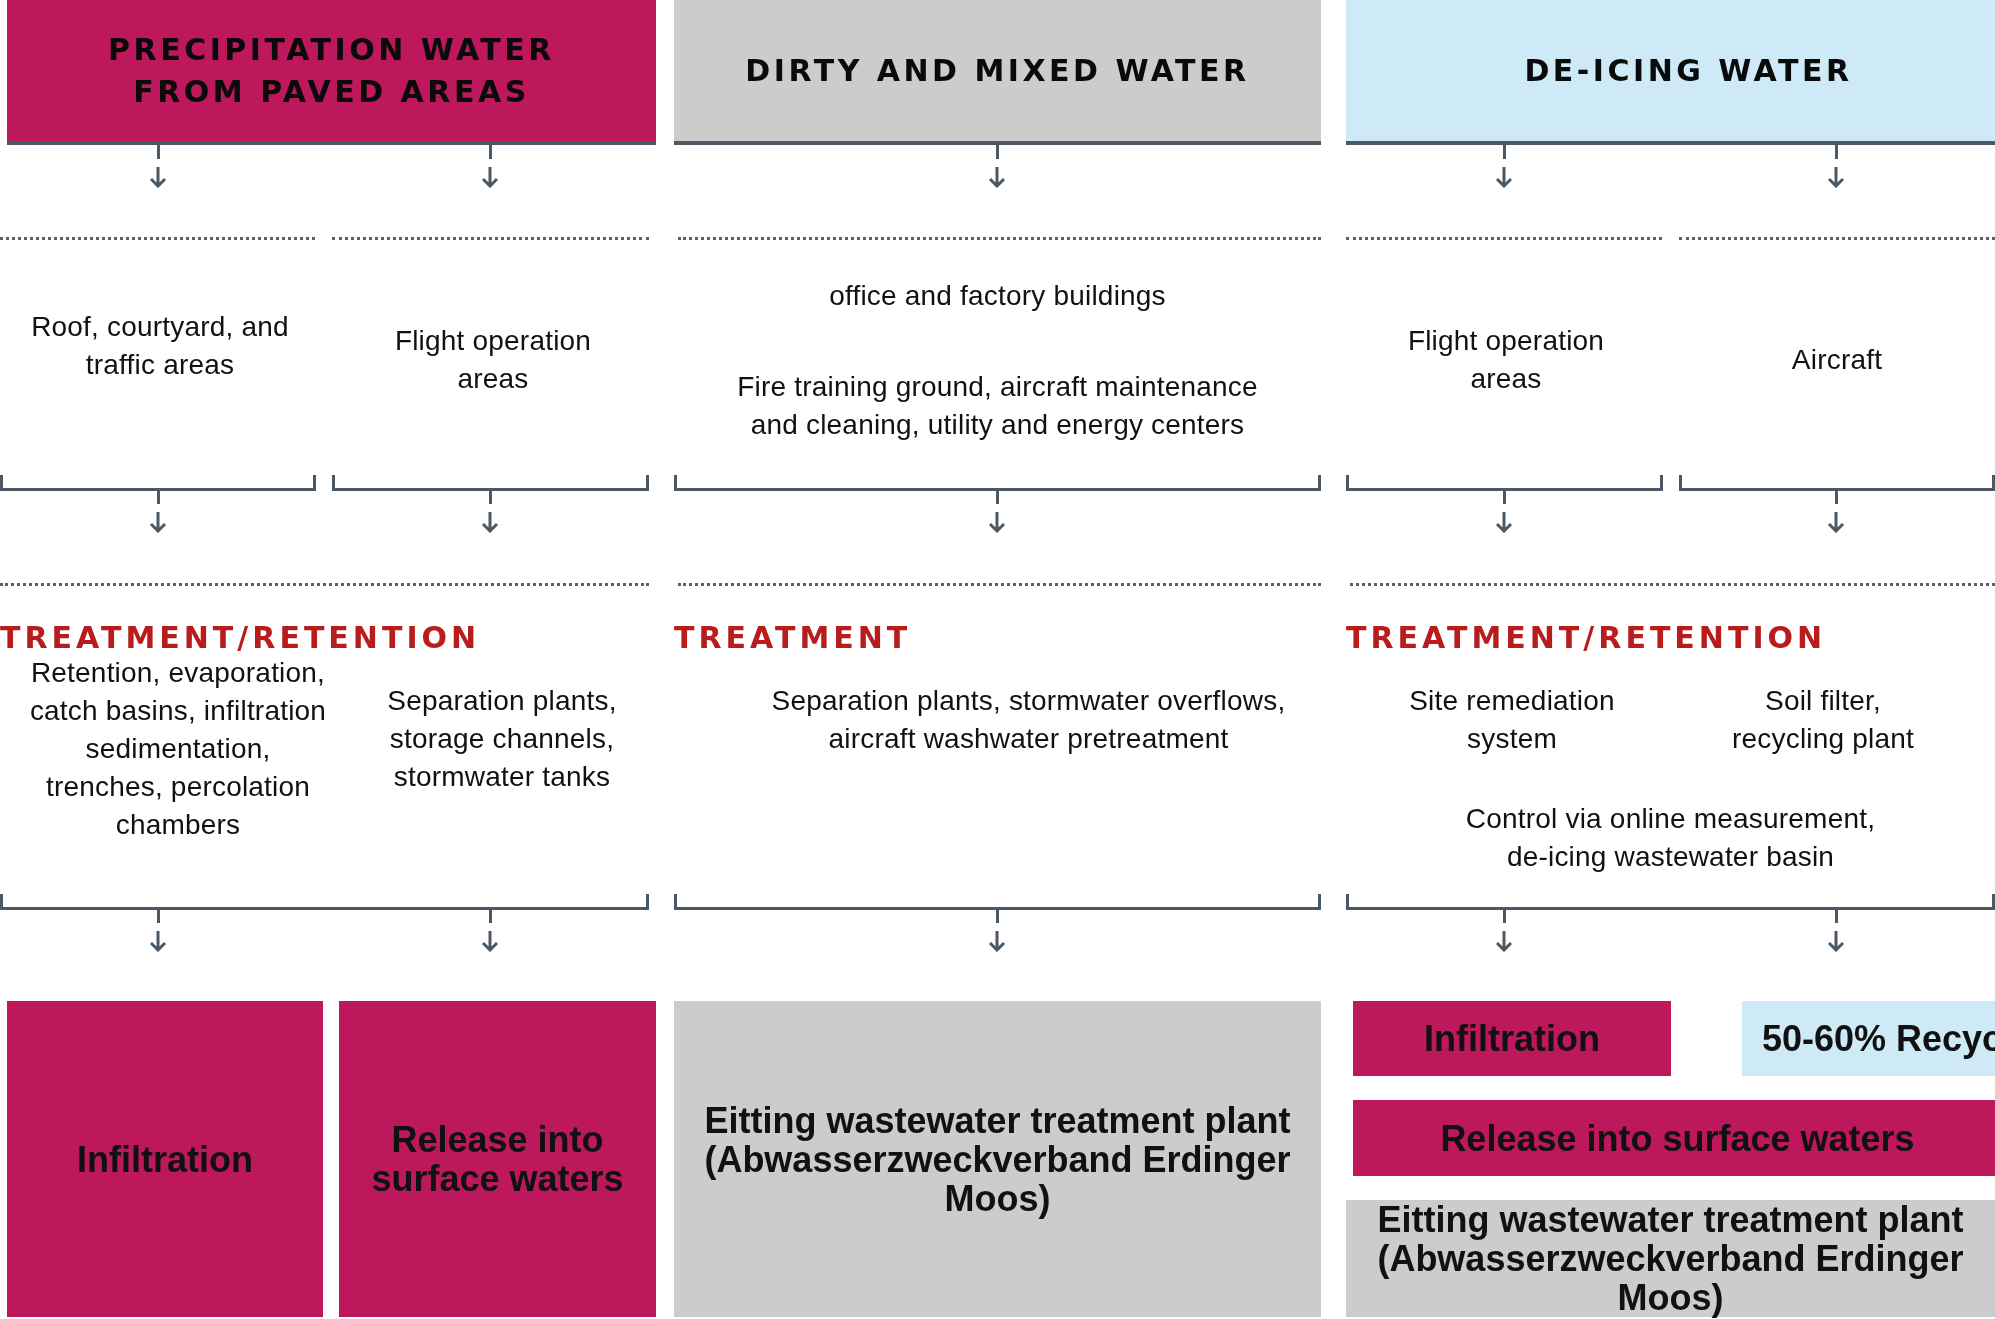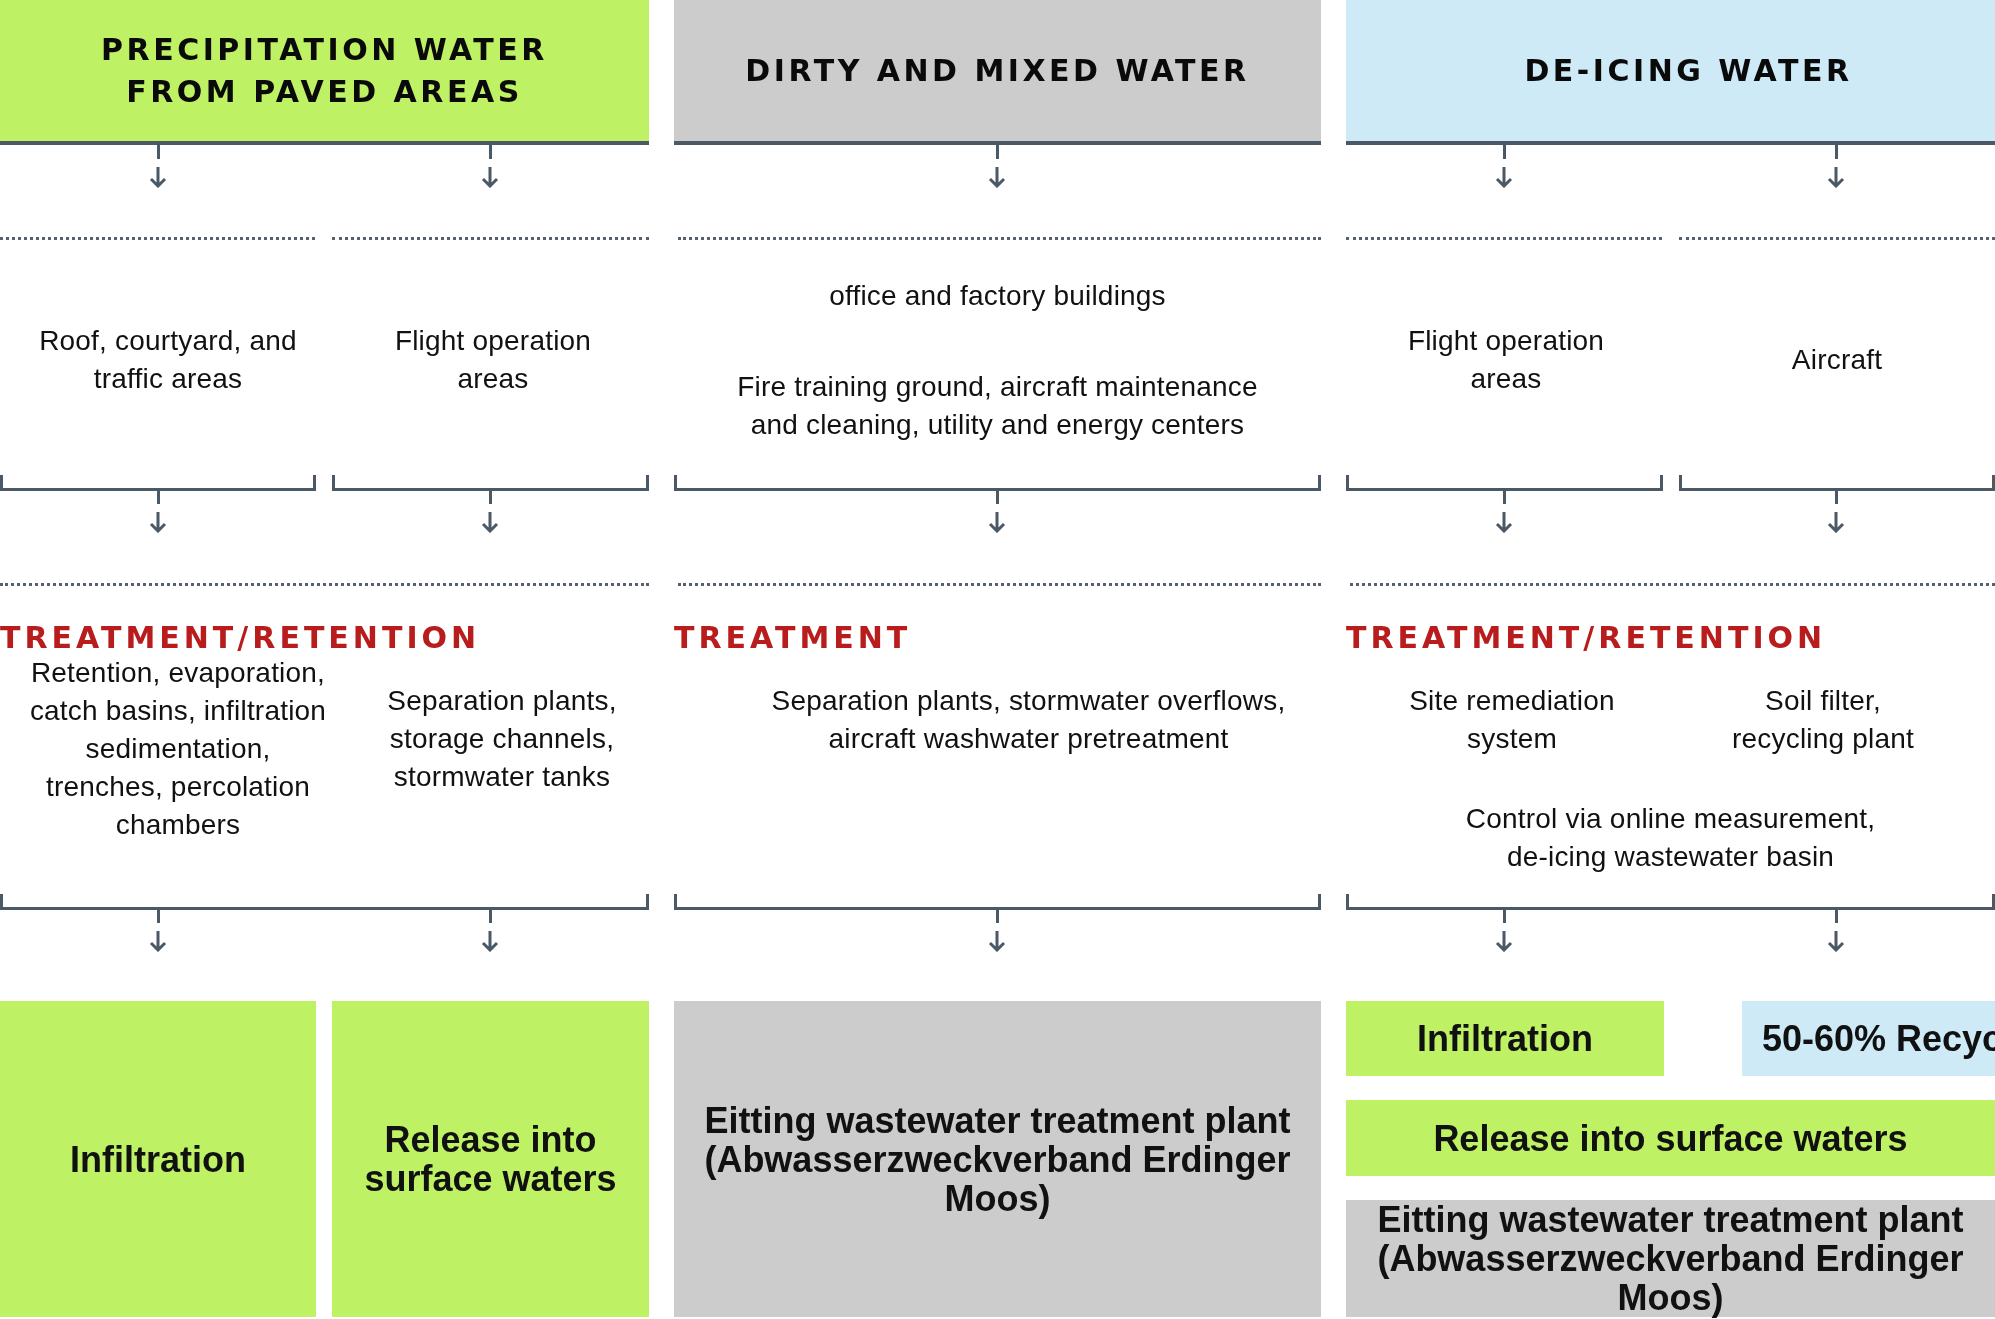--- a/index.html
+++ b/index.html
@@ -2,21 +2,21 @@
 <html><head>
 <meta charset="utf-8">
 <style>
   html, body { margin:0; padding:0; background:#ffffff; }
   body { width:1995px; height:1319px; position:relative; overflow:hidden;
          font-family:"Liberation Sans", sans-serif; color:#111; }
   .hdr { position:absolute; top:0; height:141px; border-bottom:4px solid #4b5866;
          display:flex; align-items:center; justify-content:center; text-align:center;
          font-family:"DejaVu Sans", sans-serif; font-weight:bold; font-size:30px;
          letter-spacing:3.5px; line-height:42px; color:#0a0a0a; }
-  .blue { background:#bef264; }
+  .blue { background:#be185d;margin-left:7px; }
   .gray { background:#cccccc; }
   .lblue { background:#cdeaf6;padding-left:18px; }
   .tick { position:absolute; width:3px; background:#4b5866; }
   .arrow { position:absolute; width:20px; height:22px; }
   .dots { position:absolute; height:0; border-top:3px dotted #56616d; }
   .txt { position:absolute; text-align:center; font-size:28px; line-height:38px; color:#111;
          font-family:"Liberation Sans", sans-serif; letter-spacing:0.2px; }
   .bracket { position:absolute; height:16px; border:3px solid #4b5866; border-top:none; box-sizing:border-box; }
   .subhead { position:absolute; text-align:left; font-family:"DejaVu Sans", sans-serif;
              font-weight:bold; font-size:30px; letter-spacing:4px; color:#b91c1c; }
@@ -101,21 +101,21 @@
       <path d="M10 1 V20 M3 13 L10 20 L17 13" fill="none" stroke="#4b5866" stroke-width="3"></path>
     </svg>
   </div>
 
 <div class="dots" style="left:0;top:237px;width:315px;"></div>
 <div class="dots" style="left:332px;top:237px;width:317px;"></div>
 <div class="dots" style="left:678px;top:237px;width:643px;"></div>
 <div class="dots" style="left:1346px;top:237px;width:316px;"></div>
 <div class="dots" style="left:1679px;top:237px;width:316px;"></div>
 
-<div class="txt" style="left:0;width:320px;top:322px;padding-left:8px;">
+<div class="txt" style="left:0;width:320px;top:308px;">
   <div>Roof, courtyard, and</div>
   <div>traffic areas</div>
 </div>
 <div class="txt" style="left:332px;width:322px;top:322px;">
   <div>Flight operation</div>
   <div>areas</div>
 </div>
 
 <div class="txt" style="left:674px;width:647px;top:277px;">
   <div>office and factory buildings</div>

